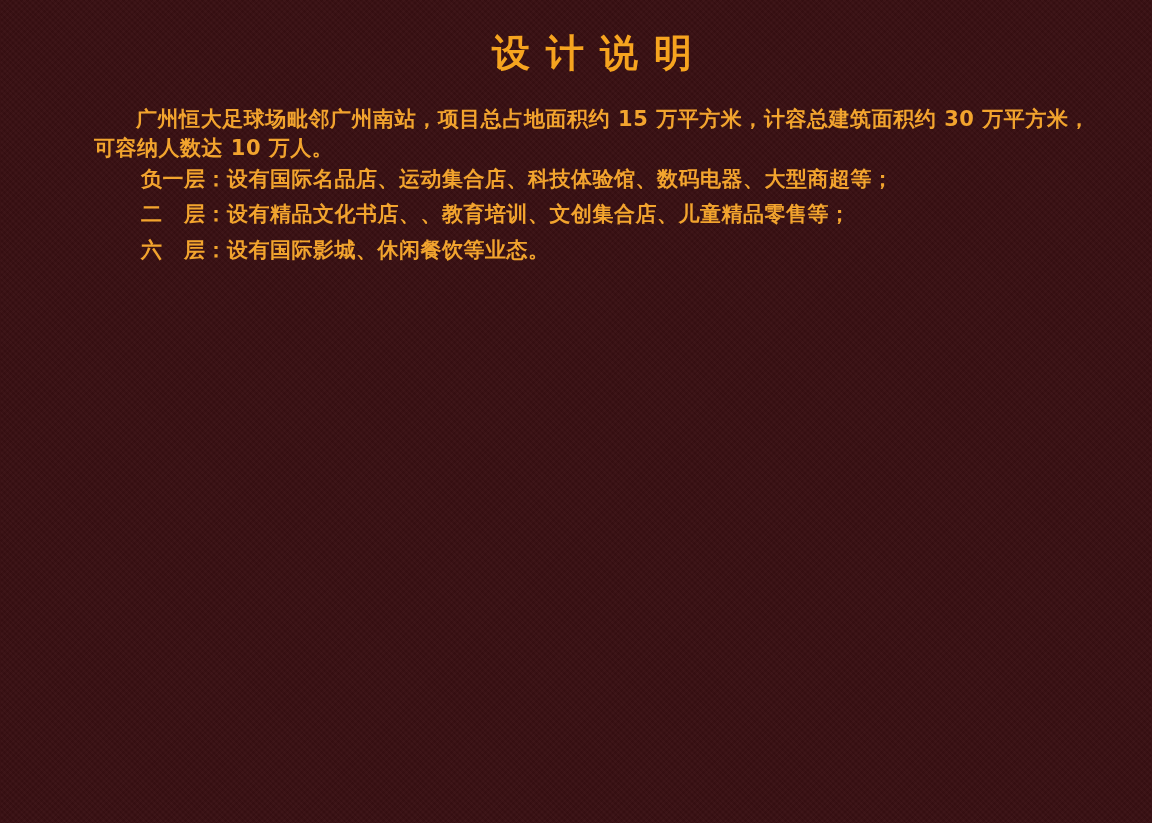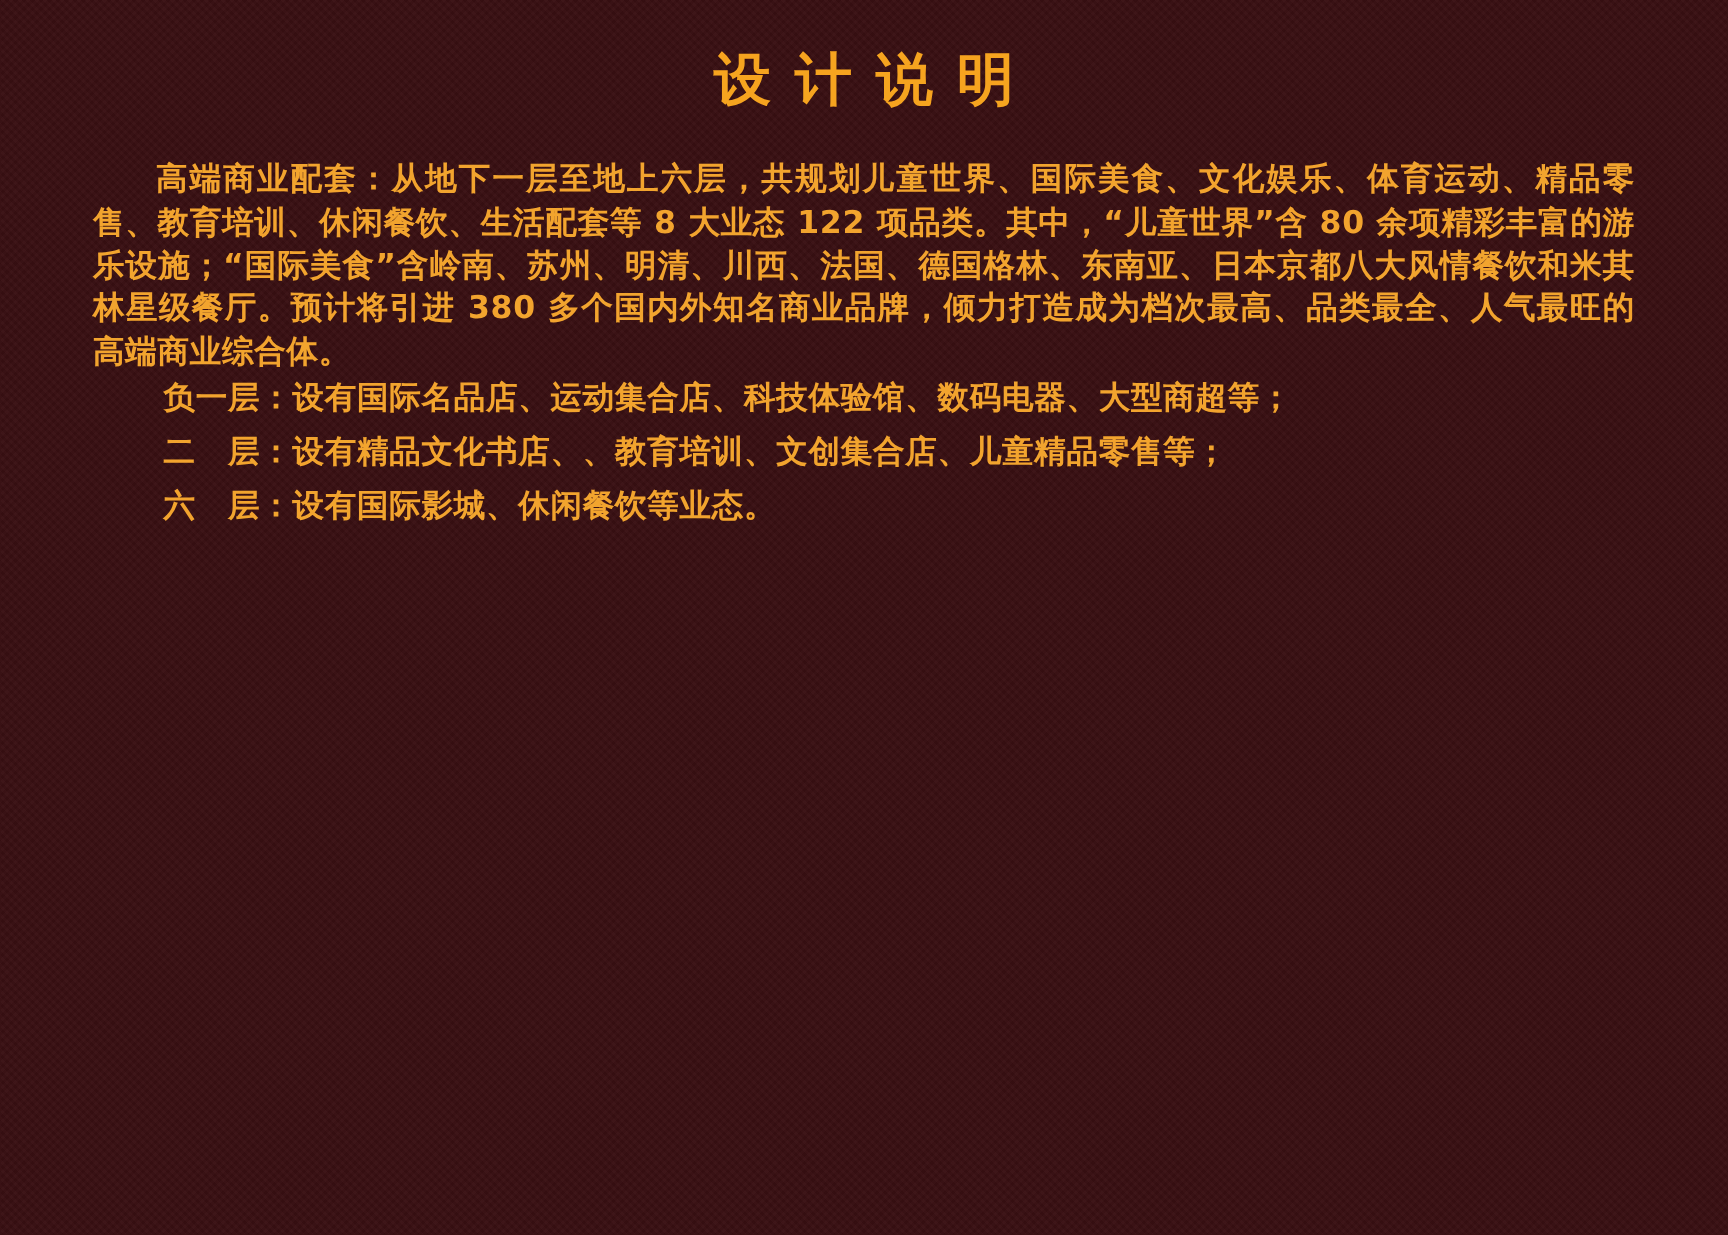--- a/index.html
+++ b/index.html
@@ -13,21 +13,21 @@
     background-color:var(--bg);
     background-image:
       repeating-linear-gradient(45deg, rgba(0,0,0,0.05) 0 2px, rgba(255,255,255,0.012) 2px 4px),
       repeating-linear-gradient(-45deg, rgba(0,0,0,0.04) 0 2px, rgba(255,255,255,0.01) 2px 4px);
     font-family:"DejaVu Sans","Liberation Sans",sans-serif;
     color:var(--ink);
     font-weight:700;
   }
   .page{
     width:1152px;height:823px;
-    padding:28px 62px 20px 62px;
+    padding:28px 62px 20px 94px;
   }
   .title{
     text-align:center;
     color:var(--title);
     font-size:38px;
     letter-spacing:0.42em;
     text-indent:0.42em; 
     margin-bottom:26px;
     font-weight:900;
   }
@@ -59,21 +59,21 @@
     text-align:justify;
   }
 </style>
 </head>
 <body>
 
 <div class="page">
   <h1 class="title">设计说明</h1>
 
   <div class="content">
-    <p class="para">高端商业配套：从地下一层至地上六层，共规划儿童世界、国际美食、文化娱乐、体育运动、精品零售、教育培训、休闲餐饮、生活配套等 8 大业态 122 项品类。其中，“儿童世界”含 80 余项精彩丰富的游乐设施；“国际美食”含岭南、苏州、明清、川西、法国、德国格林、东南亚、日本京都八大风情餐饮和米其林星级餐厅。预计将引进 380 多个国内外知名商业品牌，倾力打造成为档次最高、品类最全、人气最旺的高端商业综合体。</p>
+    <p class="para">广州恒大足球场毗邻广州南站，项目总占地面积约 15 万平方米，计容总建筑面积约 30 万平方米，可容纳人数达 10 万人。</p>
 
     <div class="floors">
       <div class="floor">
         <span class="flabel">负一层：</span>
         <span class="ftext">设有国际名品店、运动集合店、科技体验馆、数码电器、大型商超等；</span>
       </div>
       <div class="floor">
         <span class="flabel">二　层：</span>
         <span class="ftext">设有精品文化书店、、教育培训、文创集合店、儿童精品零售等；</span>
       </div>

